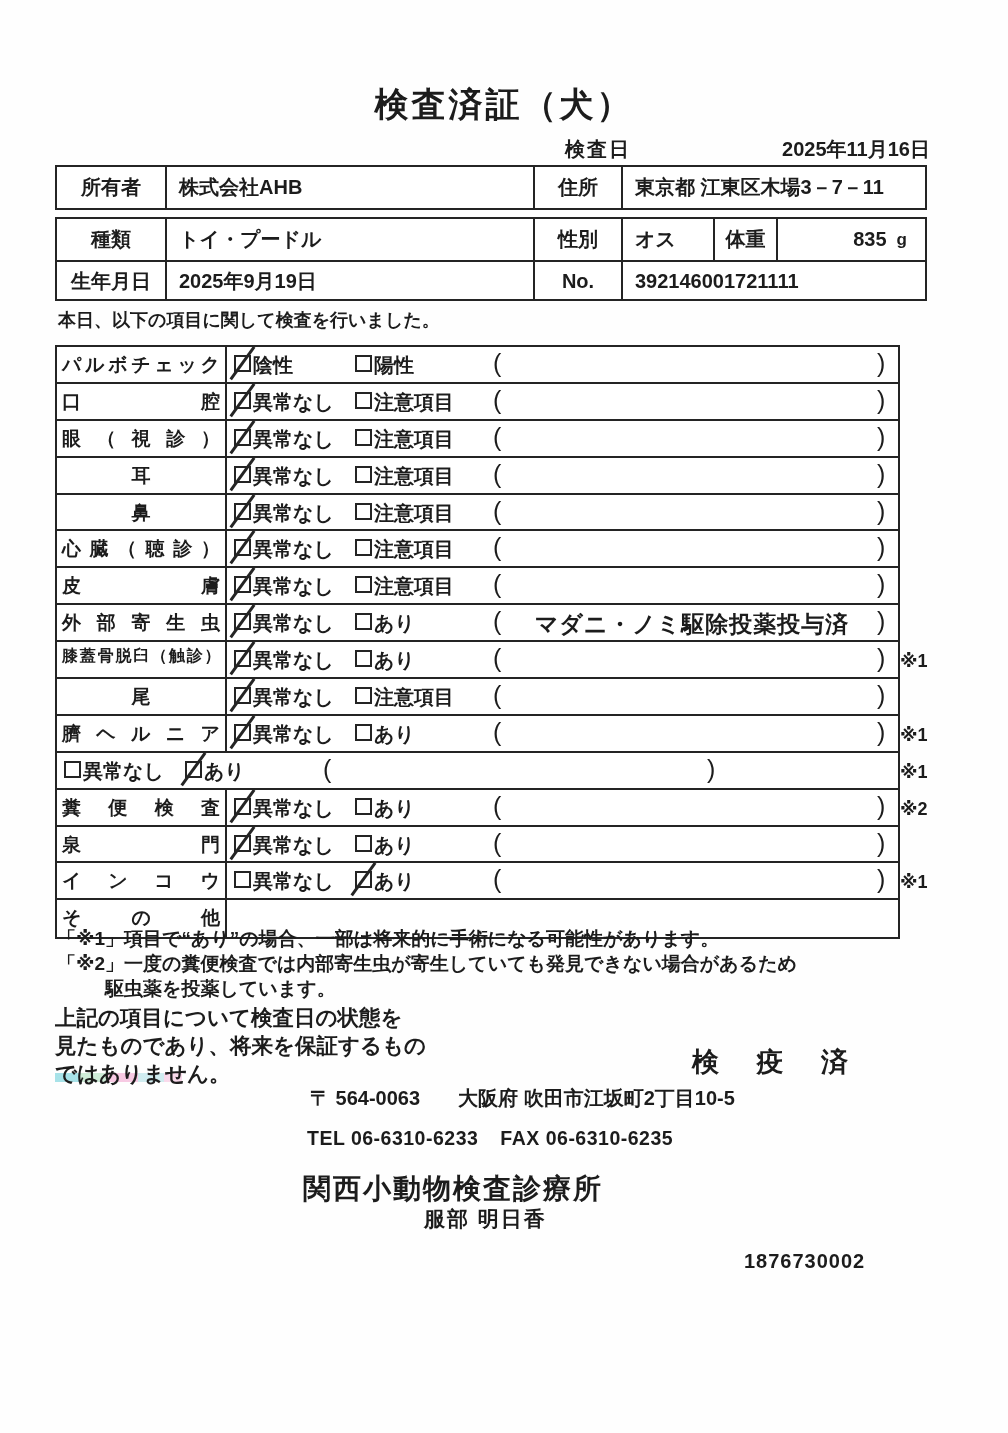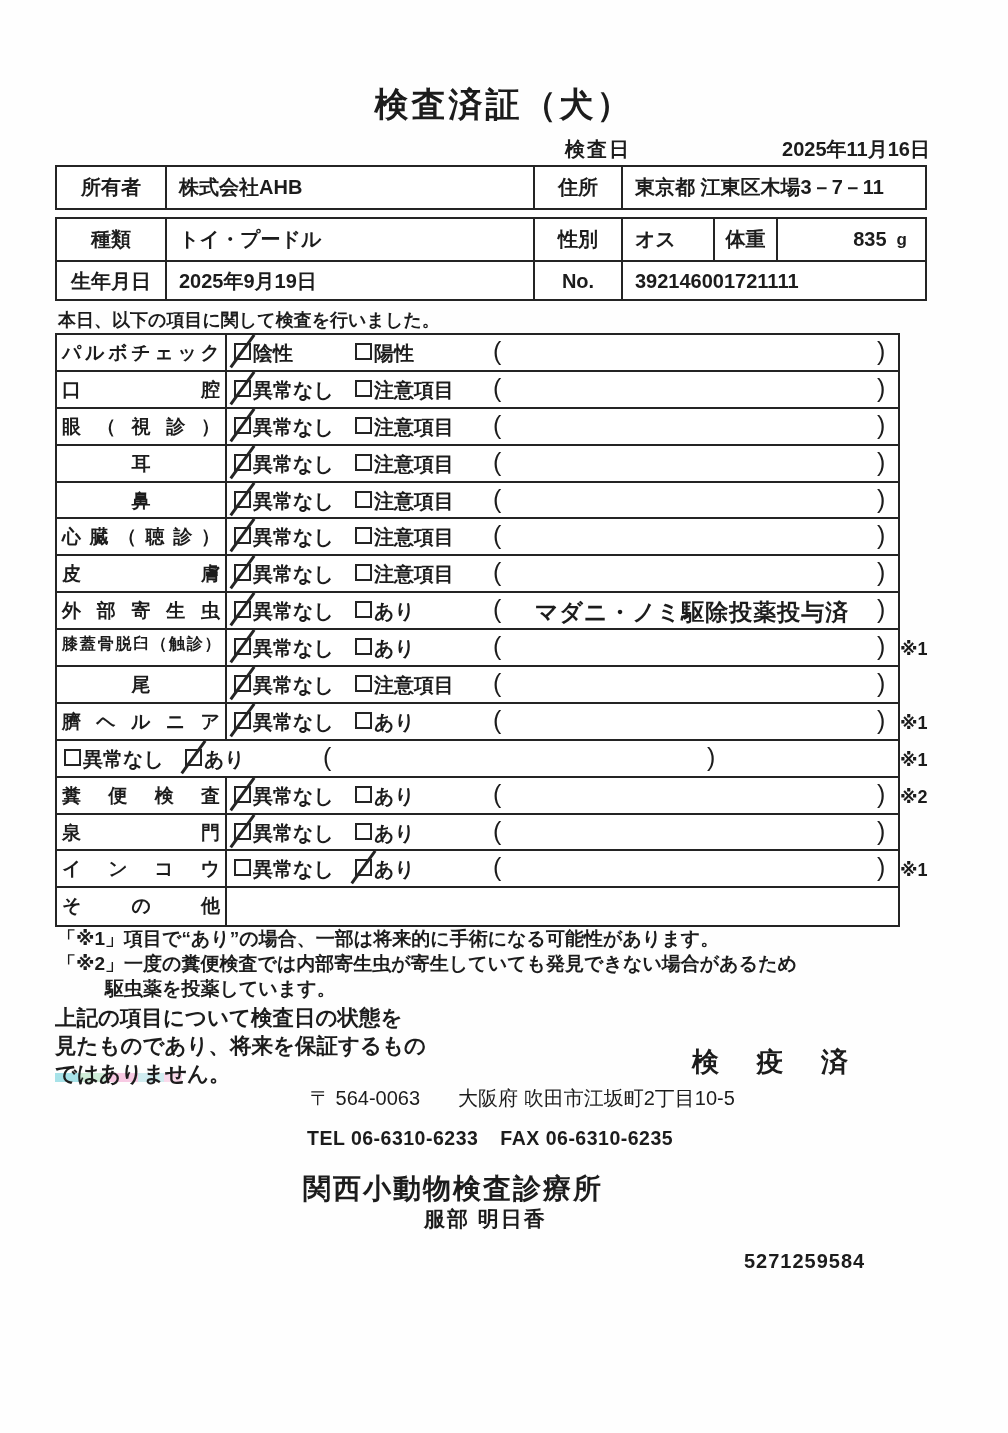--- a/index.html
+++ b/index.html
@@ -32,21 +32,21 @@
   .cell.val { padding-left:12px; flex:none; }
   .w-110{width:110px;} .w-325{width:368px;} .w-88{width:88px;} .w-92{width:92px;} .w-63{width:63px;}
   .cell.grow { flex:1; }
   .cell.vdiv { border-right:2px solid #242424; }
   .weight-val { justify-content:flex-end; padding-right:18px; gap:10px; }
   .weight-unit { font-size:17px; font-weight:600; }
 
   .intro-line { left:58px; top:308px; font-size:18px; font-weight:600; }
 
   
-  .check-table { left:55px; top:333px; width:845px; border:2.5px solid #242424; background:#fff; }
+  .check-table { left:55px; top:345px; width:845px; border:2.5px solid #242424; background:#fff; }
   .crow { position:relative; display:flex; height:36.9px; border-bottom:2px solid #242424; }
   .crow:last-child { border-bottom:none; }
   .row-label {
     width:170px; flex:none; border-right:2px solid #242424;
     font-size:19px; font-weight:600; padding:6px 5px 0 5px; line-height:1.3;
     white-space:nowrap;
   }
   .row-label.justify { text-align:justify; text-align-last:justify; }
   .row-label.center { text-align:center; }
   .row-label.small { font-size:16px; letter-spacing:-0.5px; padding-top:4px; }
@@ -81,21 +81,21 @@
     background-image:linear-gradient(90deg,
       rgba(96,203,214,.55) 0 14%,
       rgba(150,214,170,.45) 14% 30%,
       rgba(240,150,200,.50) 30% 47%,
       rgba(140,210,220,.40) 47% 62%,
       rgba(240,150,200,.35) 62% 72%,
       rgba(0,0,0,0) 72%);
     background-size:100% 38%; background-repeat:no-repeat; background-position:0 72%;
   }
   .stamp { left:692px; top:1044px; font-size:27px; font-weight:600; letter-spacing:15px; }
-  .postal-line { left:310px; top:1085px; font-size:20px; font-weight:400; }
+  .postal-line { left:310px; top:1085px; font-size:20px; font-weight:700; }
   .postal-line .gap { display:inline-block; width:38px; }
   .tel-line { left:307px; top:1127px; font-size:19.5px; font-weight:600; letter-spacing:0.5px; }
   .tel-line .gap { display:inline-block; width:22px; }
   .clinic-name { left:303px; top:1170px; font-size:28px; font-weight:700; letter-spacing:2px; }
   .vet-name { left:424px; top:1205px; font-size:21px; font-weight:600; letter-spacing:2px; }
   .serial { left:744px; top:1250px; font-size:20px; font-weight:600; letter-spacing:1px; }
 </style>
 </head>
 <body>
 
@@ -414,15 +414,15 @@
   <div class="abs stamp">検 疫 済</div>
 
   <div class="abs postal-line">
     <span>〒 564-0063</span><span class="gap"></span><span>大阪府 吹田市江坂町2丁目10-5</span>
   </div>
   <div class="abs tel-line">
     <span>TEL 06-6310-6233</span><span class="gap"></span><span>FAX 06-6310-6235</span>
   </div>
   <div class="abs clinic-name">関西小動物検査診療所</div>
   <div class="abs vet-name">服部 明日香</div>
-  <div class="abs serial">5271259584</div>
+  <div class="abs serial">1876730002</div>
 
 </div>
 
 </body></html>

